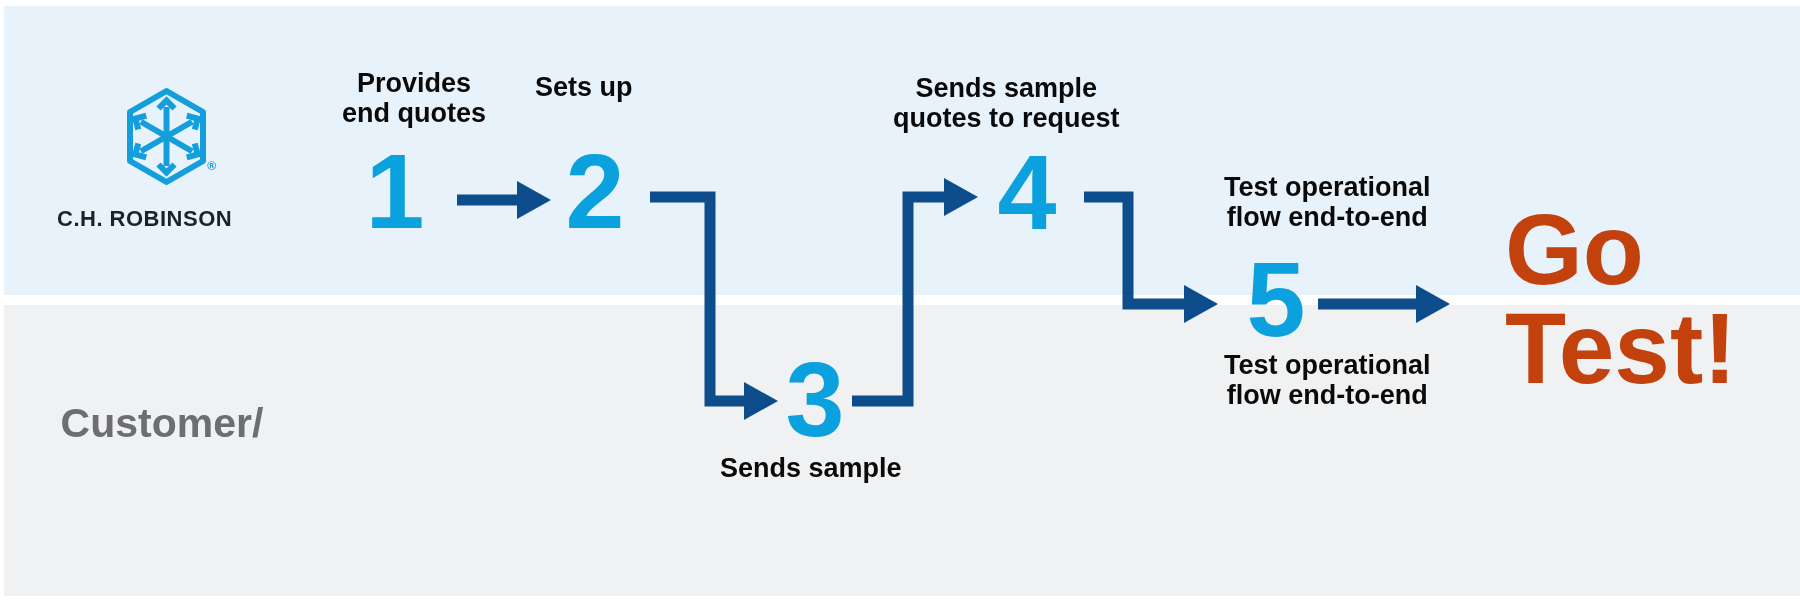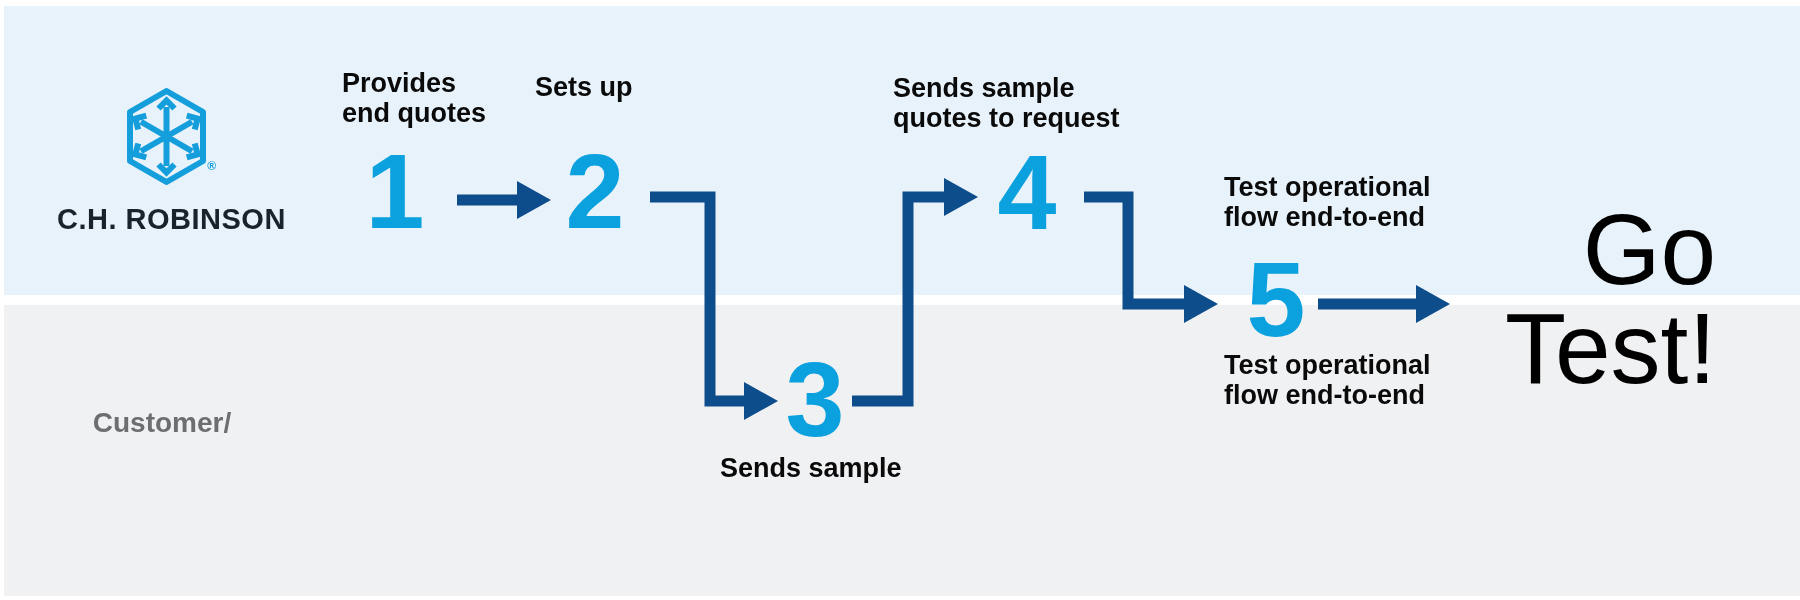--- a/index.html
+++ b/index.html
@@ -9,51 +9,51 @@
   }
   .lane{position:absolute;left:4px;width:1796px;}
   .lane-top{top:6px;height:289px;background:#e8f2fa;}
   .lane-bottom{top:305px;height:291px;background:#f0f1f2;}
 
   .logo{position:absolute;left:125px;top:88px;width:83px;height:97px;}
   .logo svg{display:block;width:83px;height:97px;}
   .reg{position:absolute;right:-8px;top:72px;font-size:12px;font-weight:bold;color:#149edb;line-height:1;}
 
   .brand{
-    position:absolute;left:57px;top:204px;font-size:29px;font-weight:bold;
+    position:absolute;left:57px;top:204px;font-size:22px;font-weight:bold;
     letter-spacing:0.5px;color:#1a222b;white-space:nowrap;line-height:30px;text-align:center;
   }
   .customer{
     position:absolute;left:24px;top:403px;width:276px;text-align:center;
-    font-size:28px;line-height:40px;font-weight:bold;color:#6d6e70;
+    font-size:41px;line-height:40px;font-weight:bold;color:#6d6e70;
   }
   .lbl{
     position:absolute;font-size:27px;line-height:30px;font-weight:bold;
-    color:#0a0a0a;white-space:nowrap;
+    color:#0a0a0a;white-space:nowrap;text-align:center;
   }
   .lbl-s1{left:342px;top:68px;}
   .lbl-s2{left:535px;top:72px;}
   .lbl-s3{left:720px;top:453px;}
   .lbl-s4{left:893px;top:73px;}
   .lbl-s5top{left:1224px;top:172px;}
   .lbl-s5bot{left:1224px;top:350px;}
 
   .num{
     position:absolute;width:120px;text-align:center;
     font-size:106px;line-height:106px;font-weight:bold;color:#0ba1de;
   }
   .num-1{left:335px;top:138px;}
   .num-2{left:535px;top:138px;}
   .num-3{left:755px;top:346px;}
   .num-4{left:967px;top:139px;}
   .num-5{left:1216px;top:246px;}
 
   .golive{
     position:absolute;left:1505px;top:200px;
-    font-size:100px;line-height:99px;font-weight:normal;color:#000000;white-space:nowrap;text-align:right;
+    font-size:100px;line-height:99px;font-weight:bold;color:#c2410c;white-space:nowrap;
   }
 
   .flow{position:absolute;left:0;top:0;width:1800px;height:600px;pointer-events:none;}
   .flow path.shaft{stroke:#0e4d8c;stroke-width:11;fill:none;stroke-linejoin:miter;}
   .flow polygon.head{fill:#0e4d8c;}
 
   .logo .hex{stroke:#149edb;stroke-width:6;fill:none;stroke-linejoin:round;}
   .logo .spoke line{stroke:#149edb;stroke-width:6;}
   .logo .spoke polyline{stroke:#149edb;stroke-width:6;fill:none;stroke-linejoin:miter;}
 </style>

